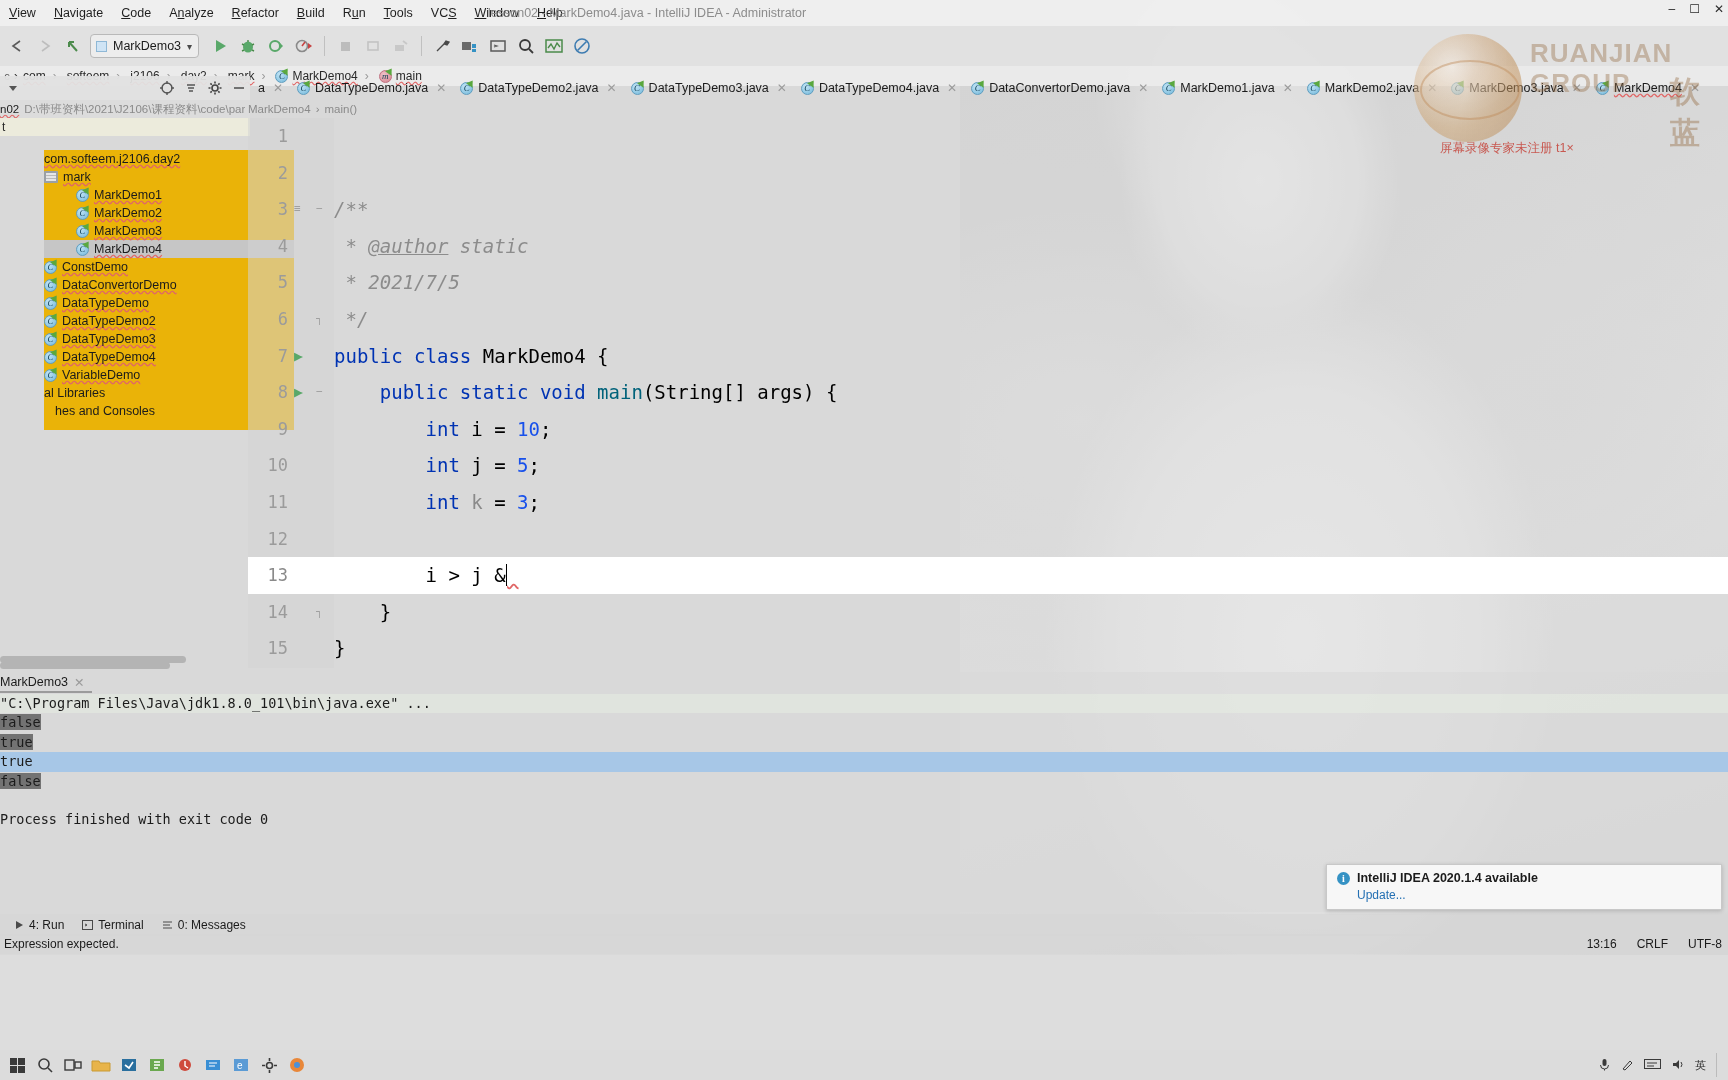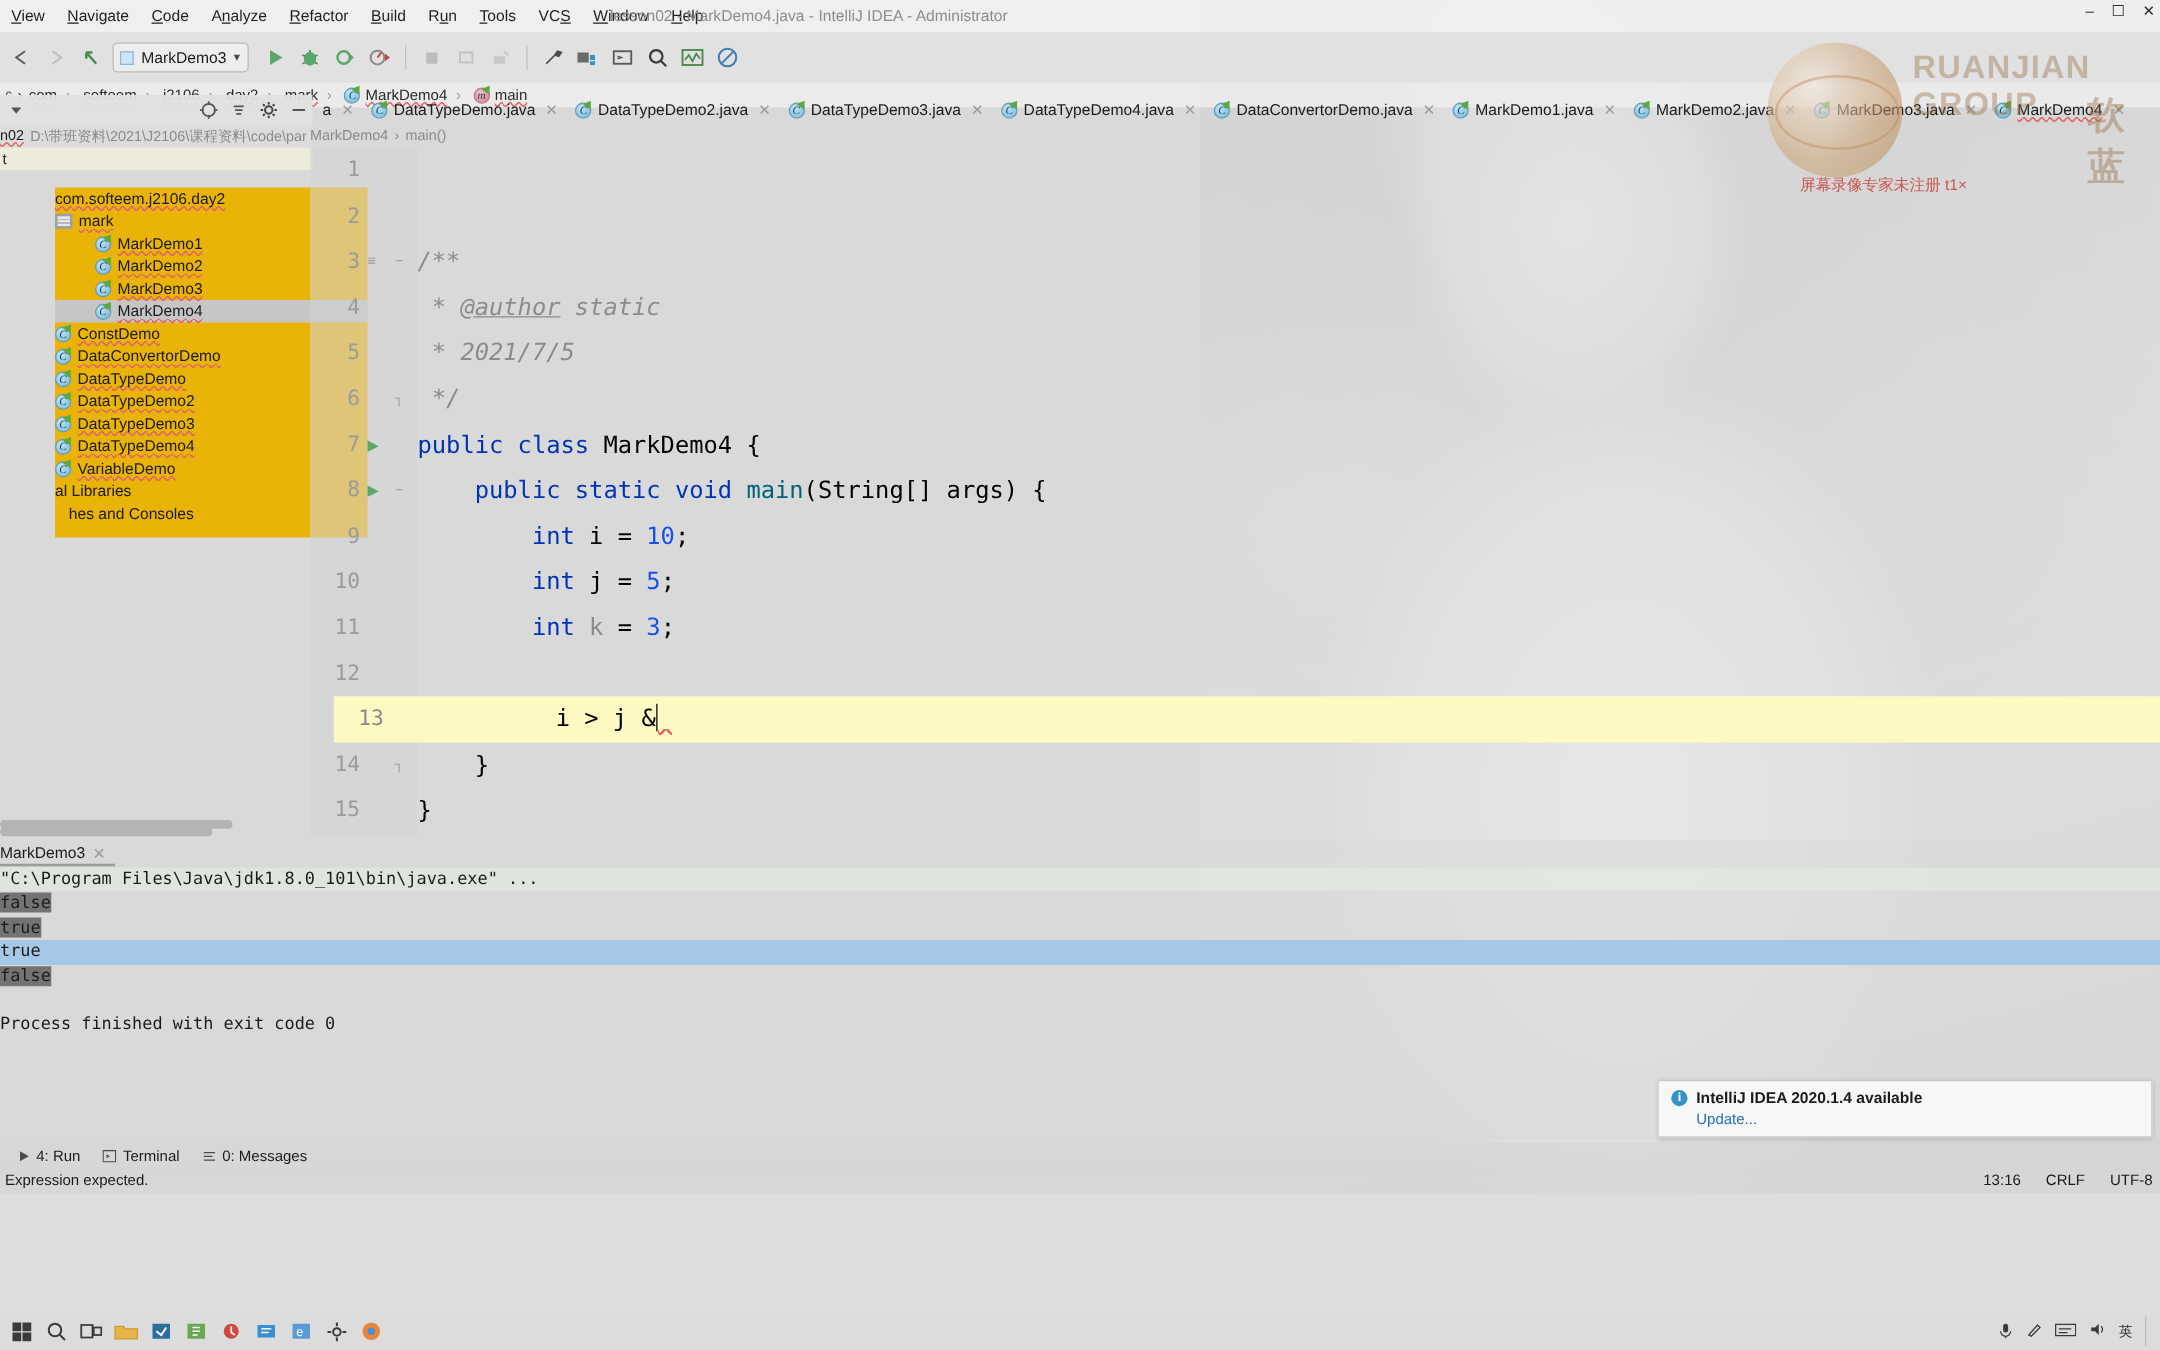--- a/index.html
+++ b/index.html
@@ -149,21 +149,21 @@
     font-family: "DejaVu Sans Mono", monospace; font-size: 19px; line-height: 36.6px;
   }
   .ln {
     position: relative; height: 36.6px; display: flex; align-items: center;
   }
   .ln .num {
     position: absolute; left: 0; width: 40px; text-align: right;
     color: #9b9b9b; font-size: 17px;
   }
   .ln .txt { position: absolute; left: 86px; white-space: pre; }
-  .ln.cur { background: #fef9c3; margin-left: 19px; }
+  .ln.cur { background: #ffffff; }
   .ln.cur .num { color: #8a8a8a; }
   .kw { color: #0033b3; }
   .num-lit { color: #1750eb; }
   .cmt { color: #8c8c8c; font-style: italic; }
   .ident-dim { color: #8a8a8a; }
   .method { color: #00627a; }
   .run-arrow { position: absolute; left: 46px; color: #59a869; font-size: 15px; }
   .fold { position: absolute; left: 68px; color: #a0a0a0; font-size: 11px; }
   .caret { display: inline-block; width: 1.5px; height: 22px; background: #000; vertical-align: -4px; }
   .err-sq { text-decoration: underline wavy #e06666; text-decoration-skip-ink: none; }

